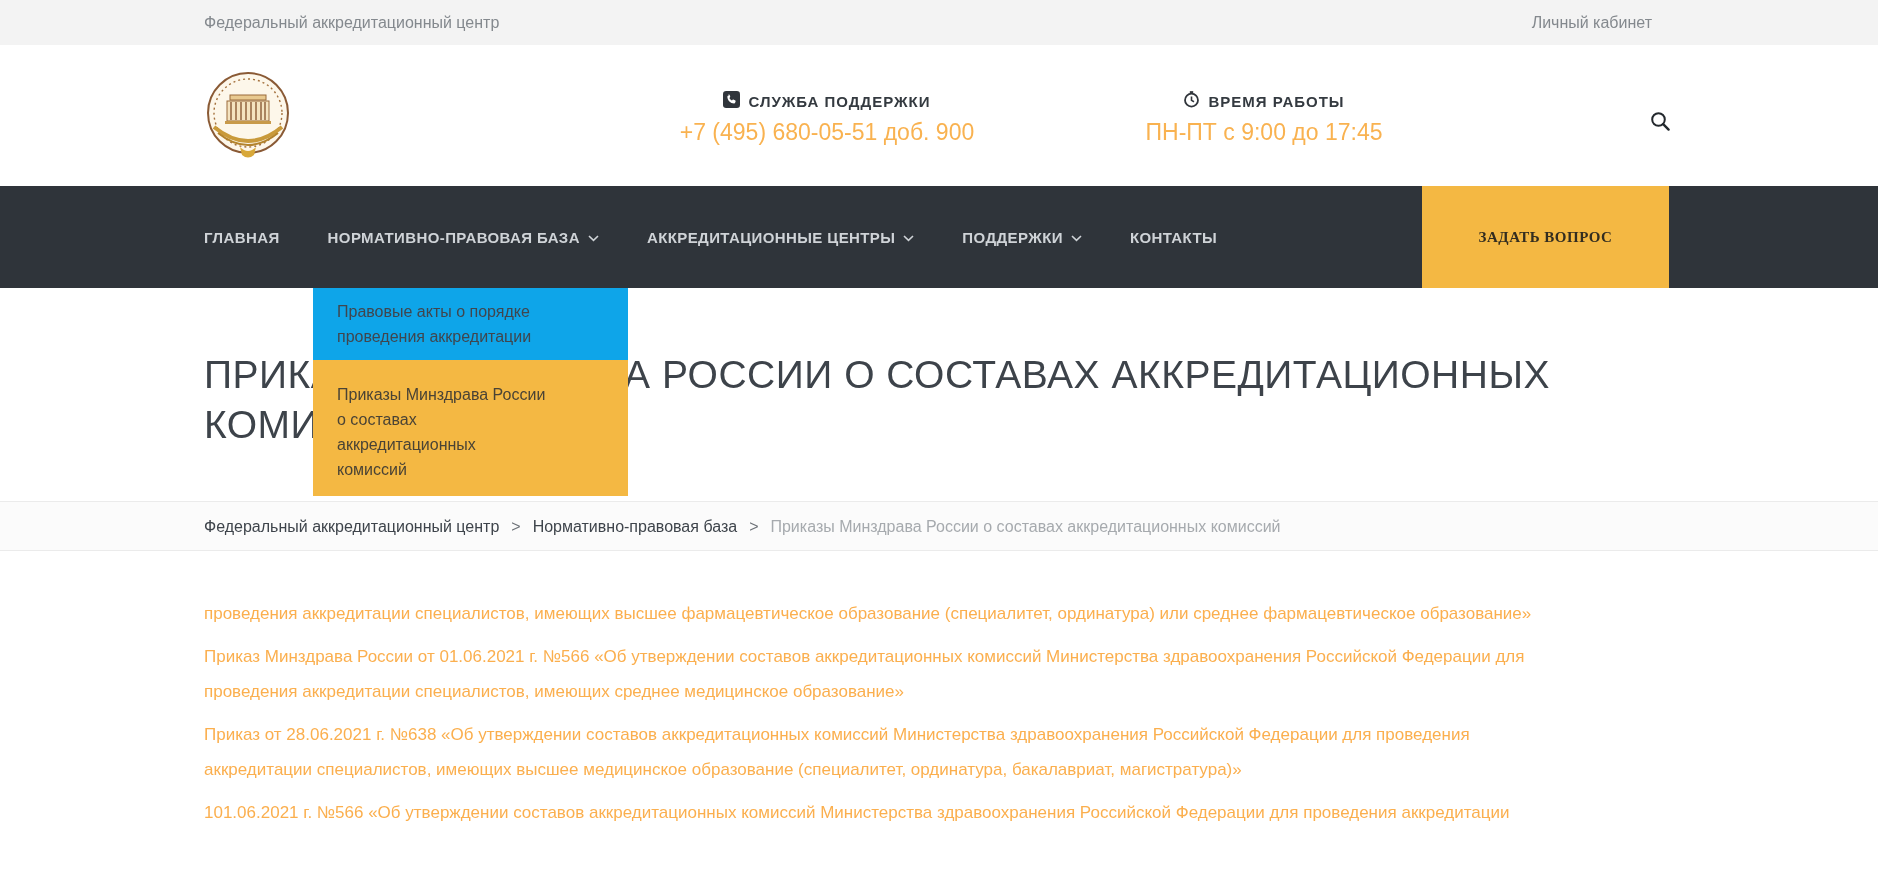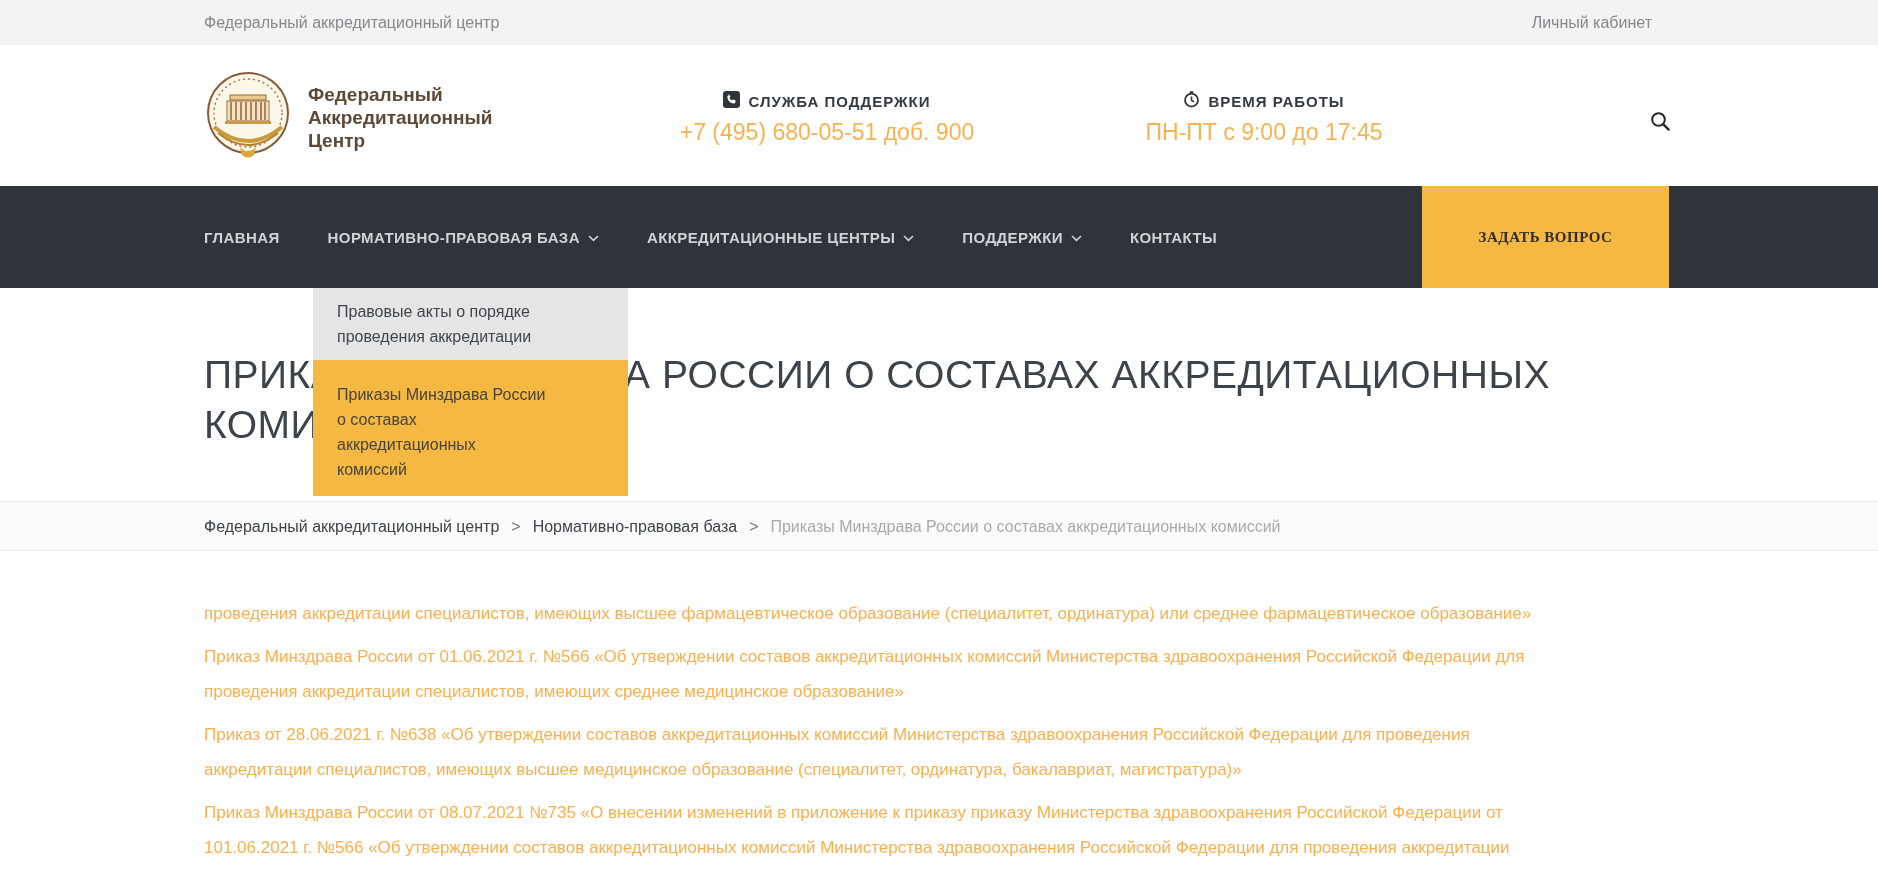--- a/index.html
+++ b/index.html
@@ -25,21 +25,21 @@
 
   
   .navbar{position:absolute;top:186px;left:0;width:100%;height:102px;background:#2f343a;}
   .nav-list{position:absolute;left:204px;top:0;height:102px;display:flex;align-items:center;column-gap:48px;list-style:none;margin:0;padding:0;}
   .nav-item{display:flex;align-items:center;gap:8px;color:#cfd3d7;font-size:15px;font-weight:bold;letter-spacing:.4px;white-space:nowrap;cursor:pointer;}
   .nav-item .chev{display:inline-flex;margin-top:2px;}
   .ask-btn{position:absolute;left:1422px;top:0;width:247px;height:102px;background:#f4b843;border:none;color:#332d20;font-family:Liberation Serif, serif;font-size:15px;font-weight:bold;letter-spacing:.5px;cursor:pointer;}
 
   
   .dropdown{position:absolute;left:313px;top:288px;width:315px;z-index:20;}
-  .dd-item{box-sizing:border-box;width:315px;padding:11px 24px;background:#e5e5e5;cursor:pointer;}
+  .dd-item{box-sizing:border-box;width:315px;padding:11px 24px;background:#0ea5e9;cursor:pointer;}
   .dd-item .dd-line{display:block;font-size:16px;line-height:25px;color:#40464e;white-space:nowrap;}
   .dd-item.highlight{background:#f4b843;padding:22px 24px 14px;}
   .dd-item.highlight .dd-line{color:#4a4335;}
 
   
   .title-section{position:absolute;top:288px;left:0;width:100%;}
   .page-title{margin:62px 0 0 204px;font-size:39px;font-weight:400;color:#3d434a;letter-spacing:.5px;line-height:50px;z-index:1;}
   .page-title span{display:block;white-space:nowrap;}
 
   
@@ -83,25 +83,20 @@
               <line x1="52" y1="31" x2="52" y2="49"></line>
             <line x1="57" y1="31" x2="57" y2="49"></line>
               <line x1="61" y1="31" x2="61" y2="49"></line>
           </g>
           <rect x="21" y="50" width="46" height="3" fill="#c89a4a"></rect>
           <path d="M10 56 Q44 84 78 56" fill="none" stroke="#c99a3a" stroke-width="4"></path>
           <path d="M14 62 Q44 86 74 62" fill="none" stroke="#b3832c" stroke-width="2"></path>
           <path d="M36 76 q8 8 16 0 l-2 8 q-6 5 -12 0 z" fill="#d8a839"></path>
         </svg>
       </span>
-      <div class="logo-text">
-        <div>Федеральный</div>
-        <div>Аккредитационный</div>
-        <div>Центр</div>
-      </div>
     </div>
 
     <div class="hblock hblock-support">
       <div class="hlabel">
         <span>
           <svg width="17" height="17" viewBox="0 0 16 16">
             <rect width="16" height="16" rx="3" fill="#30353b"></rect>
             <path d="M4.9 3.1c.5-.2 1 0 1.2.5l.6 1.2c.2.4.1.9-.2 1.2l-.5.5c.5 1 1.4 1.9 2.4 2.4l.5-.5c.3-.3.8-.4 1.2-.2l1.2.6c.5.2.7.7.5 1.2l-.3.9c-.2.5-.6.8-1.1.8-3.3 0-6.3-3-6.3-6.3 0-.5.3-.9.8-1.1l1-.2z" fill="#fff"></path>
           </svg>
         </span>
@@ -206,19 +201,18 @@
     </a>
     <a href="#" class="doc-link">
       <span class="ln">Приказ Минздрава России от 01.06.2021 г. №566 «Об утверждении составов аккредитационных комиссий Министерства здравоохранения Российской Федерации для</span>
       <span class="ln">проведения аккредитации специалистов, имеющих среднее медицинское образование»</span>
     </a>
     <a href="#" class="doc-link">
       <span class="ln">Приказ от 28.06.2021 г. №638 «Об утверждении составов аккредитационных комиссий Министерства здравоохранения Российской Федерации для проведения</span>
       <span class="ln">аккредитации специалистов, имеющих высшее медицинское образование (специалитет, ординатура, бакалавриат, магистратура)»</span>
     </a>
     <a href="#" class="doc-link">
-      <span class="ln">Приказ Минздрава России от 08.07.2021 №735 «О внесении изменений в приложение к приказу приказу Министерства здравоохранения Российской Федерации от</span>
       <span class="ln">101.06.2021 г. №566 «Об утверждении составов аккредитационных комиссий Министерства здравоохранения Российской Федерации для проведения аккредитации</span>
 
     </a>
   </div>
 
 </div>
 
 </body></html>

